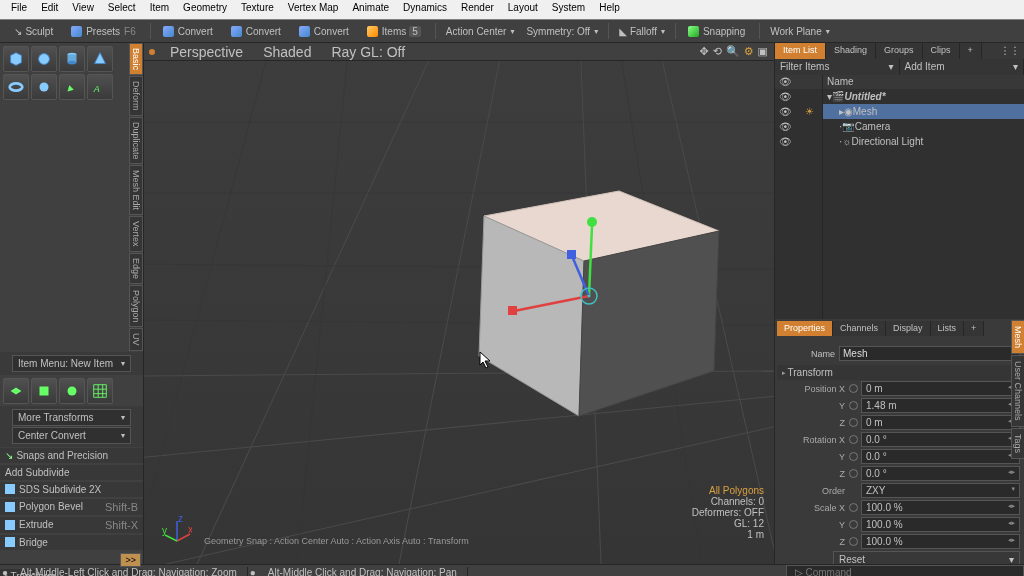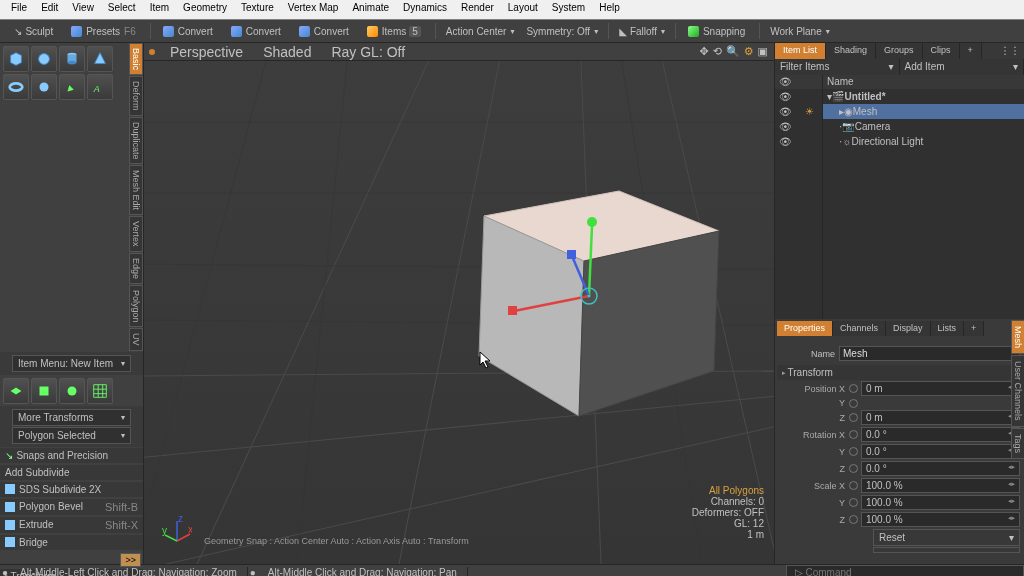--- a/index.html
+++ b/index.html
@@ -68,21 +68,21 @@
 .p-tab{padding:2px 7px;font-size:9px;background:#353535;border-right:1px solid #262626;cursor:pointer}
 .p-tab.active{background:#d08030;color:#fff}
 .p-name{display:flex;align-items:center;padding:2px;margin-bottom:2px}
 .p-name .lbl{width:60px;text-align:right;padding-right:4px;font-size:9px}
 .p-name input{flex:1;background:#2a2a2a;border:1px solid #555;padding:1px 3px;color:#ddd;font-size:10px}
 .p-row{display:flex;align-items:center;padding:1px 2px}
 .p-row .lbl{width:70px;text-align:right;padding-right:4px;font-size:9px;color:#aaa}
 .p-row .circ{width:9px;height:9px;border:1px solid #777;border-radius:50%;margin-right:3px}
 .p-row .val{flex:1;background:#2a2a2a;border:1px solid #555;padding:1px 4px;color:#ddd;font-size:9px;display:flex;justify-content:space-between}
 .p-row .val .sp{color:#888;font-size:7px}
-.p-btn{background:#383838;border:1px solid #555;padding:2px 5px;margin:1px 2px 1px 96px;text-align:left;font-size:9px;cursor:pointer;display:flex;justify-content:space-between}
+.p-btn{background:#383838;border:1px solid #555;padding:2px 5px;margin:1px 2px 1px 56px;text-align:left;font-size:9px;cursor:pointer;display:flex;justify-content:space-between}
 .statusbar{height:16px;background:#404040;display:flex;align-items:center;border-top:1px solid #262626;font-size:9px;color:#aaa}
 .statusbar .seg{padding:0 10px;border-right:1px solid #262626}
 .statusbar .cmd{margin-left:auto;background:#2a2a2a;border:1px solid #555;padding:1px 8px;width:238px}
 .double-arrow{background:#c09050;color:#000;padding:1px 4px;font-size:9px;border:1px solid #555;cursor:pointer;margin-left:auto}
 </style>
 </head>
 <body>
 
 <div class="menubar">
   <span>File</span>
@@ -249,21 +249,21 @@
             </svg>
           </div>
       </div>
     </div>
     <div class="panel-section">
       <div class="dropdown">
           <span>More Transforms</span>
           <span class="arr">▾</span>
         </div>
       <div class="dropdown">
-          <span>Polygon Selected</span>
+          <span>Center Convert</span>
           <span class="arr">▾</span>
         </div>
     </div>
     <div style="height:6px"></div>
     <div class="list-btn">
         <span style="color:#8f8;margin-right:3px">↘</span>
         <span>Snaps and Precision</span>
       </div>
     <div class="list-btn">
         <span>Add Subdivide</span>
@@ -413,21 +413,21 @@
             <span class="eye">👁</span>
           </div>
       </div>
       <div class="il-rows">
         <div class="il-head">
             <span>Name</span>
           </div>
         <div class="il-row">
             <span class="tree">▾ </span>
             <span>🎬</span>
-            <b style="">Untitled*</b>
+            <b style="font-style:italic">Untitled*</b>
           </div>
         <div class="il-row sel">
             <span class="tree" style="padding-left:12px">▸ </span>
             <span>◉</span>
             <span>Mesh</span>
           </div>
         <div class="il-row">
             <span class="tree" style="padding-left:12px">· </span>
             <span>📷</span>
             <span>Camera</span>
@@ -459,20 +459,24 @@
           <span class="lbl">Position X</span>
           <span class="circ"></span>
           <div class="val">
             <span>0 m</span>
             <span class="sp">◂▸</span>
           </div>
         </div>
       <div class="p-row">
           <span class="lbl">Y</span>
           <span class="circ"></span>
+          <div class="val">
+            <span>1.48 m</span>
+            <span class="sp">◂▸</span>
+          </div>
         </div>
       <div class="p-row">
           <span class="lbl">Z</span>
           <span class="circ"></span>
           <div class="val">
             <span>0 m</span>
             <span class="sp">◂▸</span>
           </div>
         </div>
       <div class="p-row">
@@ -490,20 +494,28 @@
             <span>0.0 °</span>
             <span class="sp">◂▸</span>
           </div>
         </div>
       <div class="p-row">
           <span class="lbl">Z</span>
           <span class="circ"></span>
           <div class="val">
             <span>0.0 °</span>
             <span class="sp">◂▸</span>
+          </div>
+        </div>
+      <div class="p-row">
+          <span class="lbl">Order</span>
+          <span style="width:12px"></span>
+          <div class="val">
+            <span>ZXY</span>
+            <span class="sp">▾</span>
           </div>
         </div>
       <div class="p-row">
           <span class="lbl">Scale X</span>
           <span class="circ"></span>
           <div class="val">
             <span>100.0 %</span>
             <span class="sp">◂▸</span>
           </div>
         </div>

